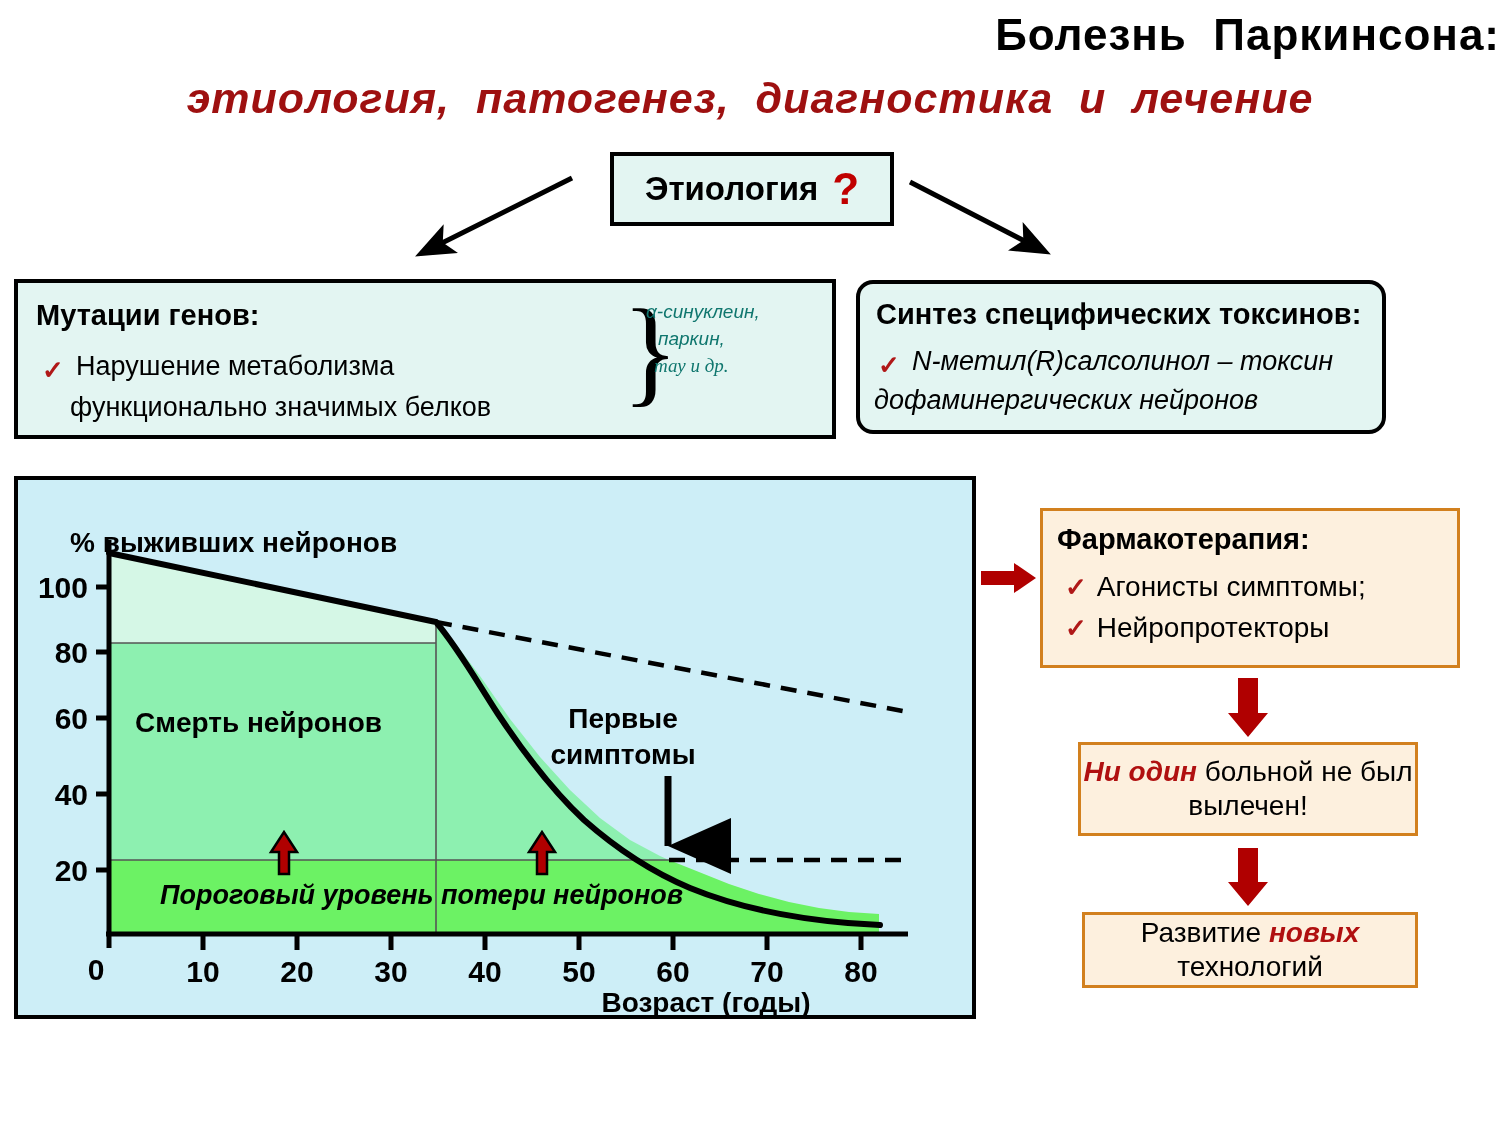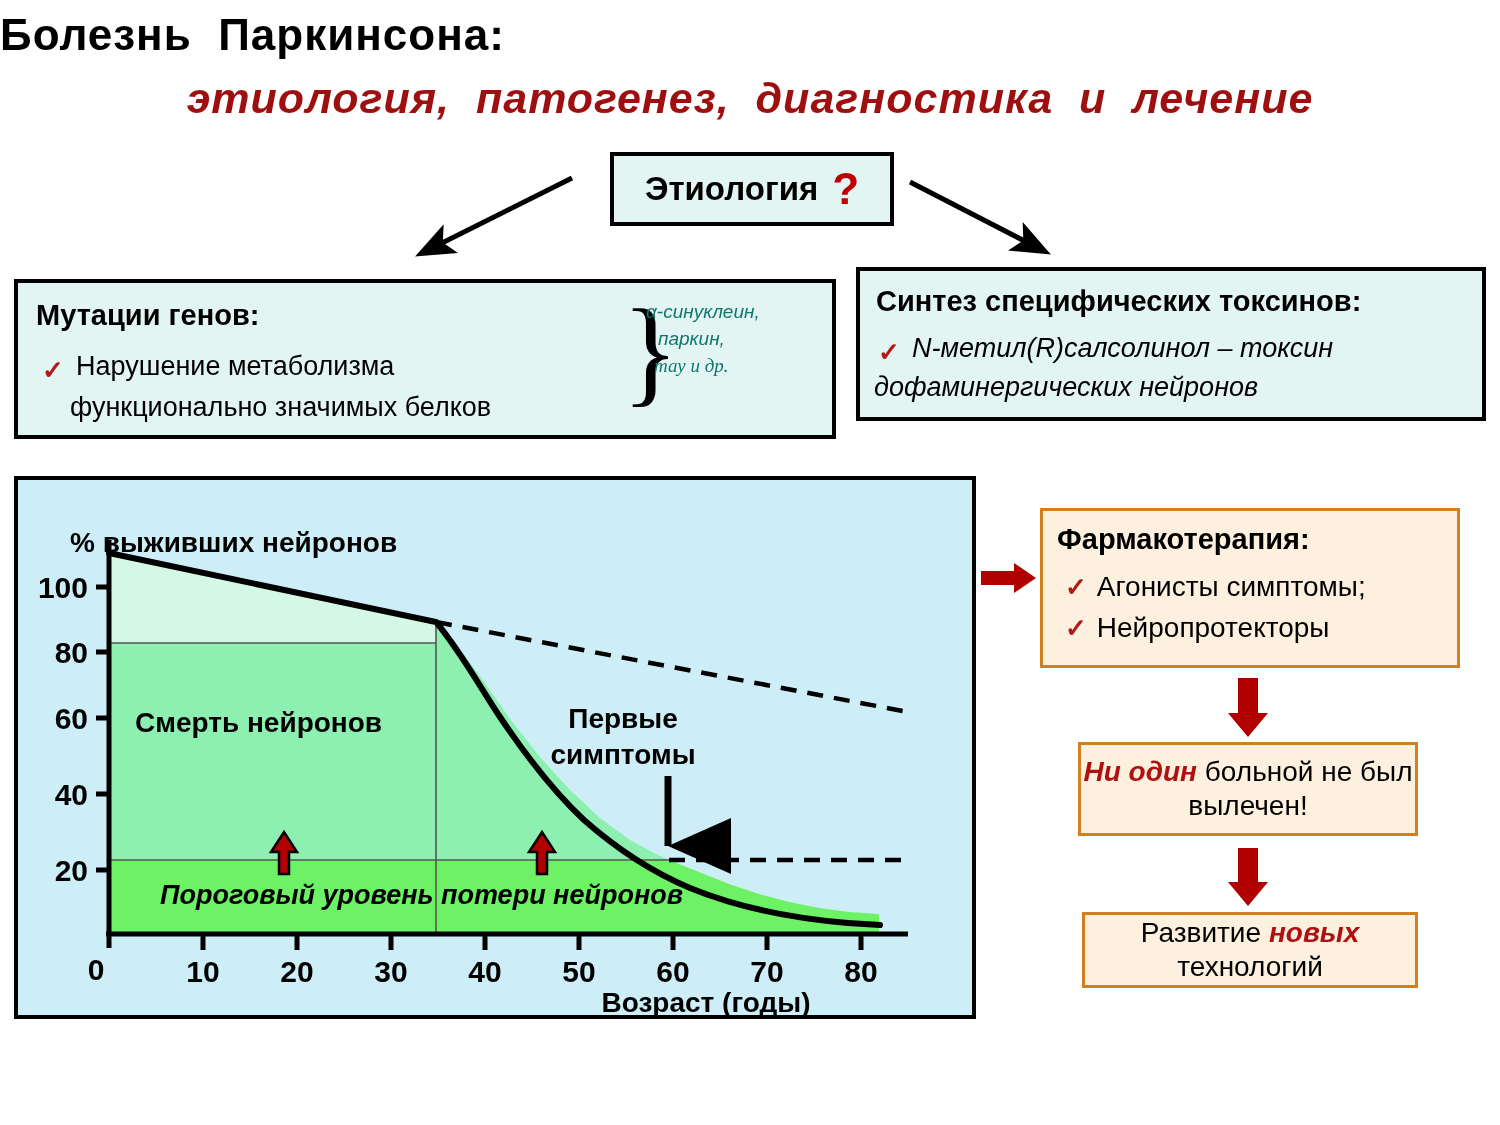--- a/index.html
+++ b/index.html
@@ -14,21 +14,21 @@
     font-family: "Liberation Sans", sans-serif;
     overflow: hidden;
   }
 
   
   #title-line1 {
     position: absolute;
     top: 10px;
     left: 0;
     width: 1500px;
-    text-align: left;
+    text-align: right;
     font-size: 44px;
     font-weight: bold;
     color: #000000;
     letter-spacing: 1px;
     white-space: pre;
   }
   #title-line2 {
     position: absolute;
     top: 74px;
     left: 0;
@@ -78,21 +78,21 @@
   }
 
   
   .cyan-box {
     position: absolute;
     background: #e3f5f2;
     border: 4px solid #000000;
     box-sizing: border-box;
   }
   #genes-box { left: 14px; top: 279px; width: 822px; height: 160px; }
-  #toxins-box { left: 856px; top: 267px; width: 630px; height: 154px; }
+  #toxins-box { left: 856px; top: 280px; width: 530px; height: 154px; border-radius: 17px; }
 
   .box-heading {
     font-size: 29px;
     font-weight: bold;
     color: #000;
   }
   .box-body {
     font-size: 27px;
     color: #000;
   }

